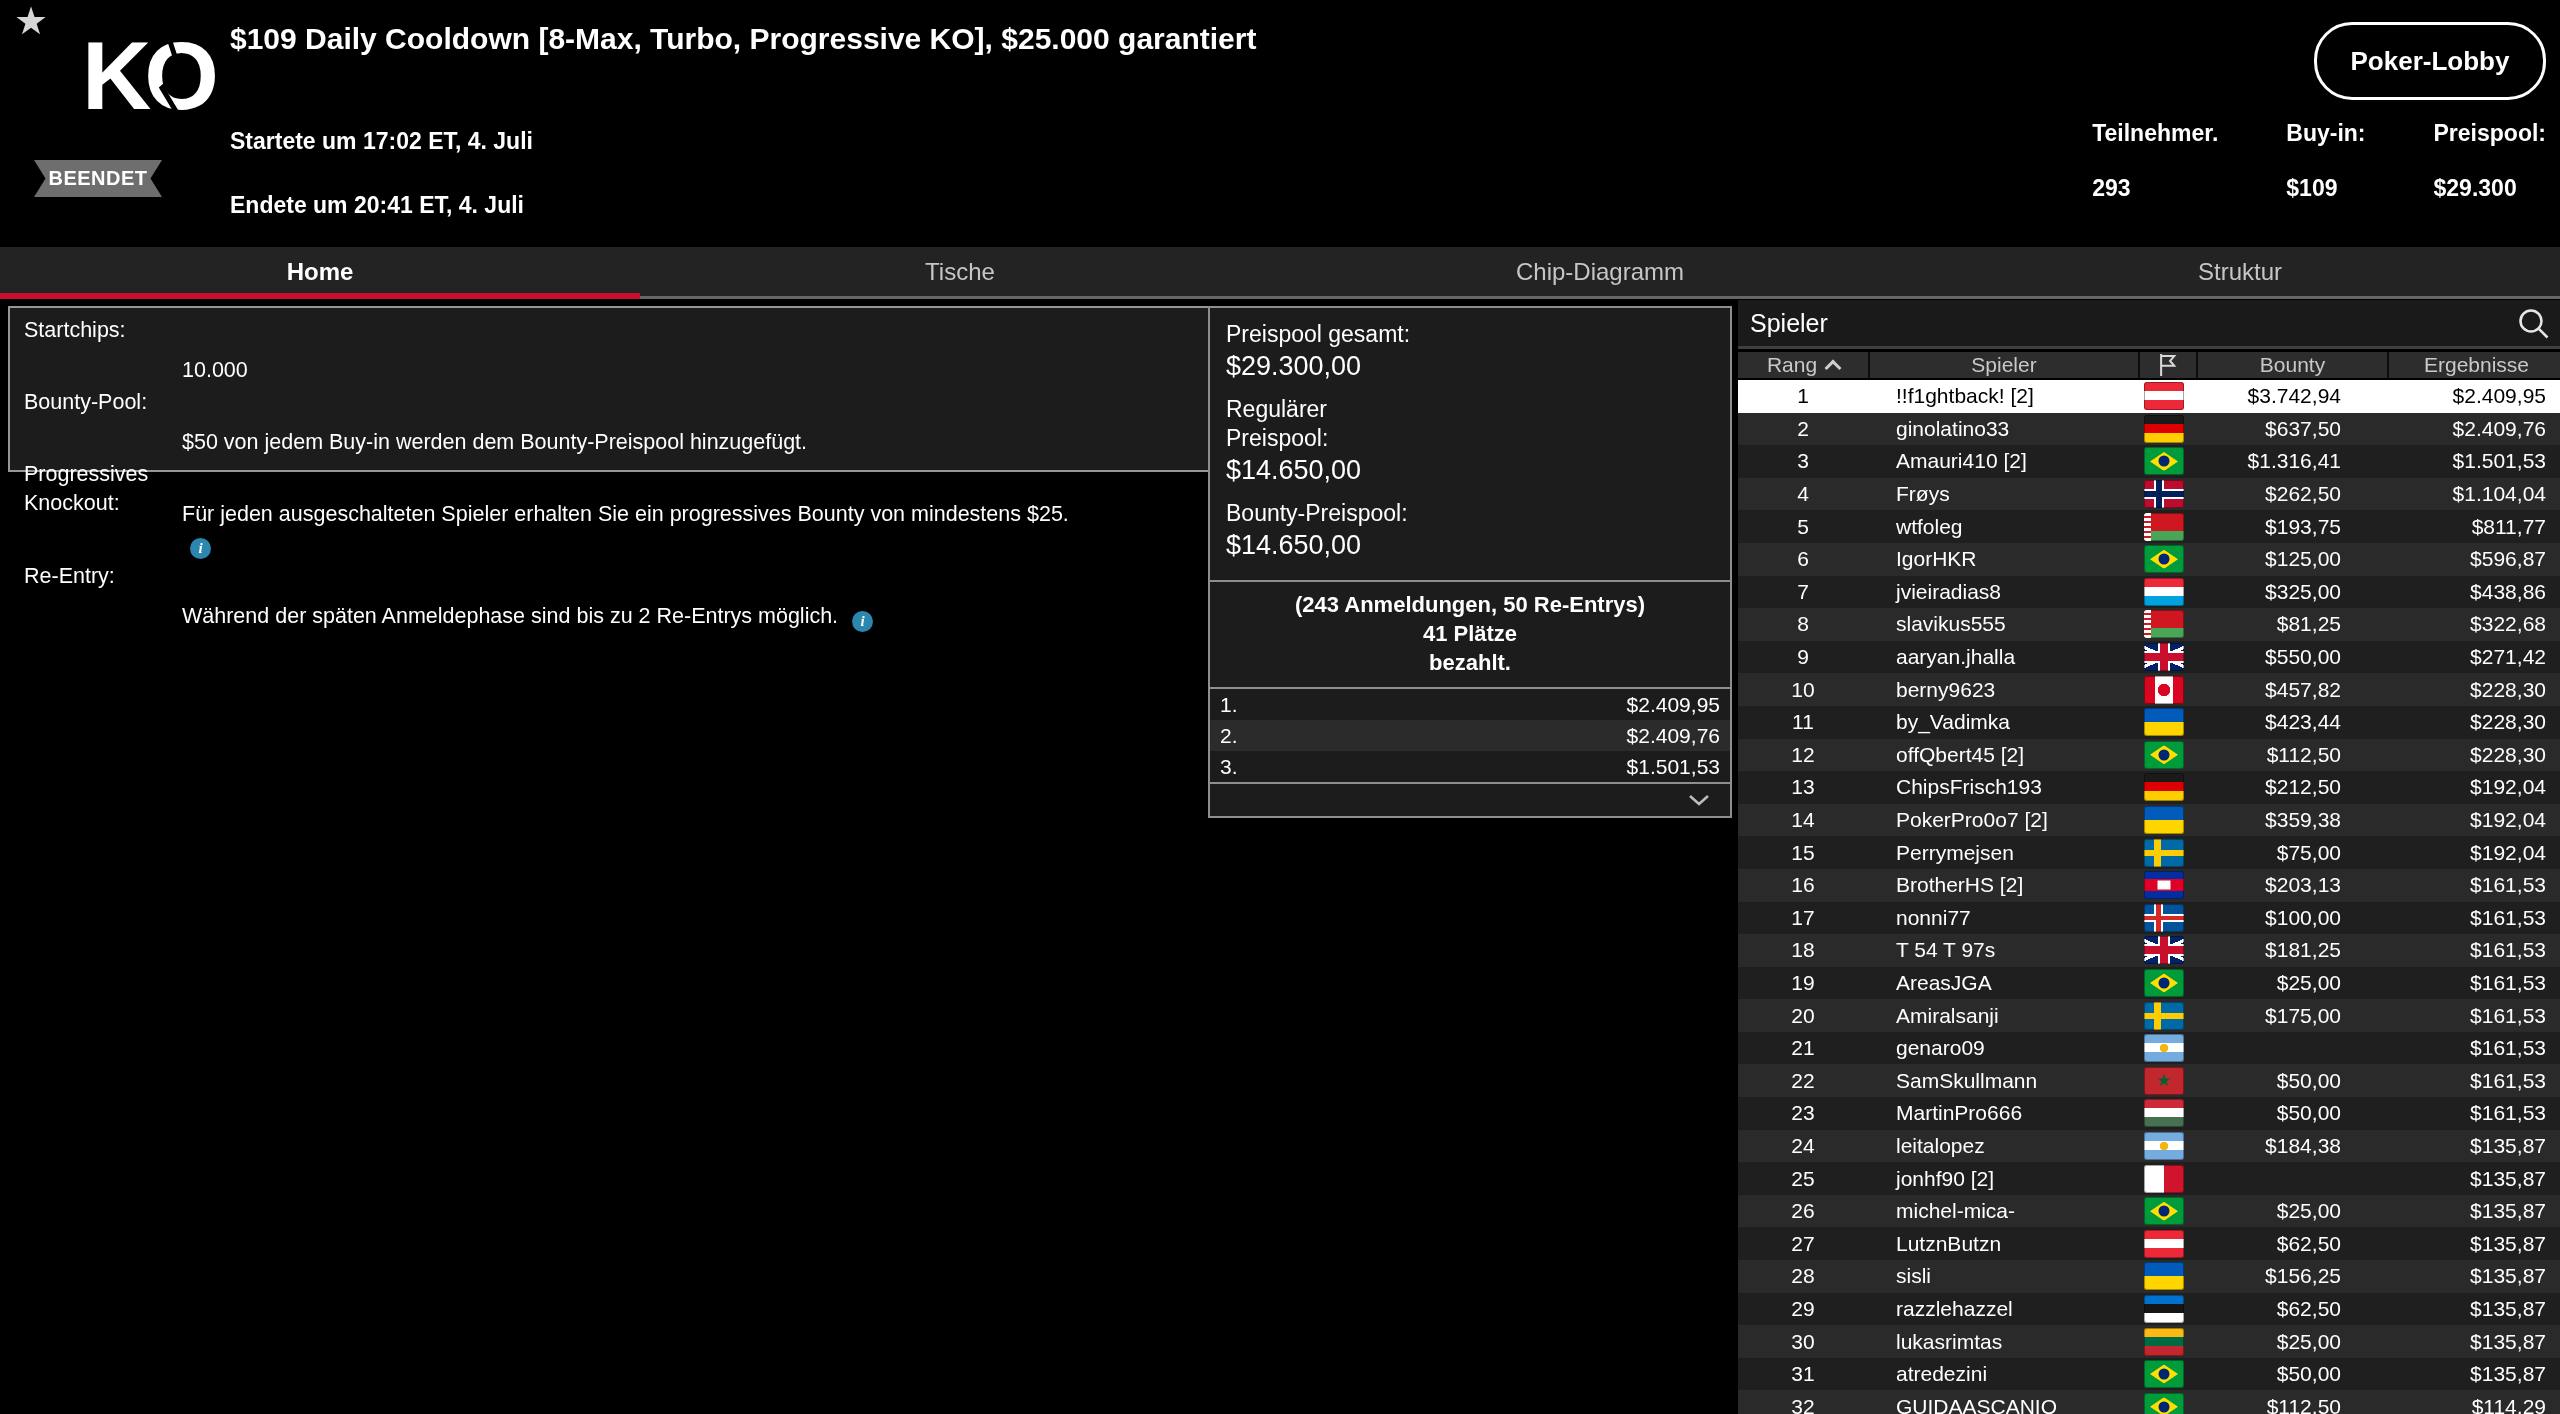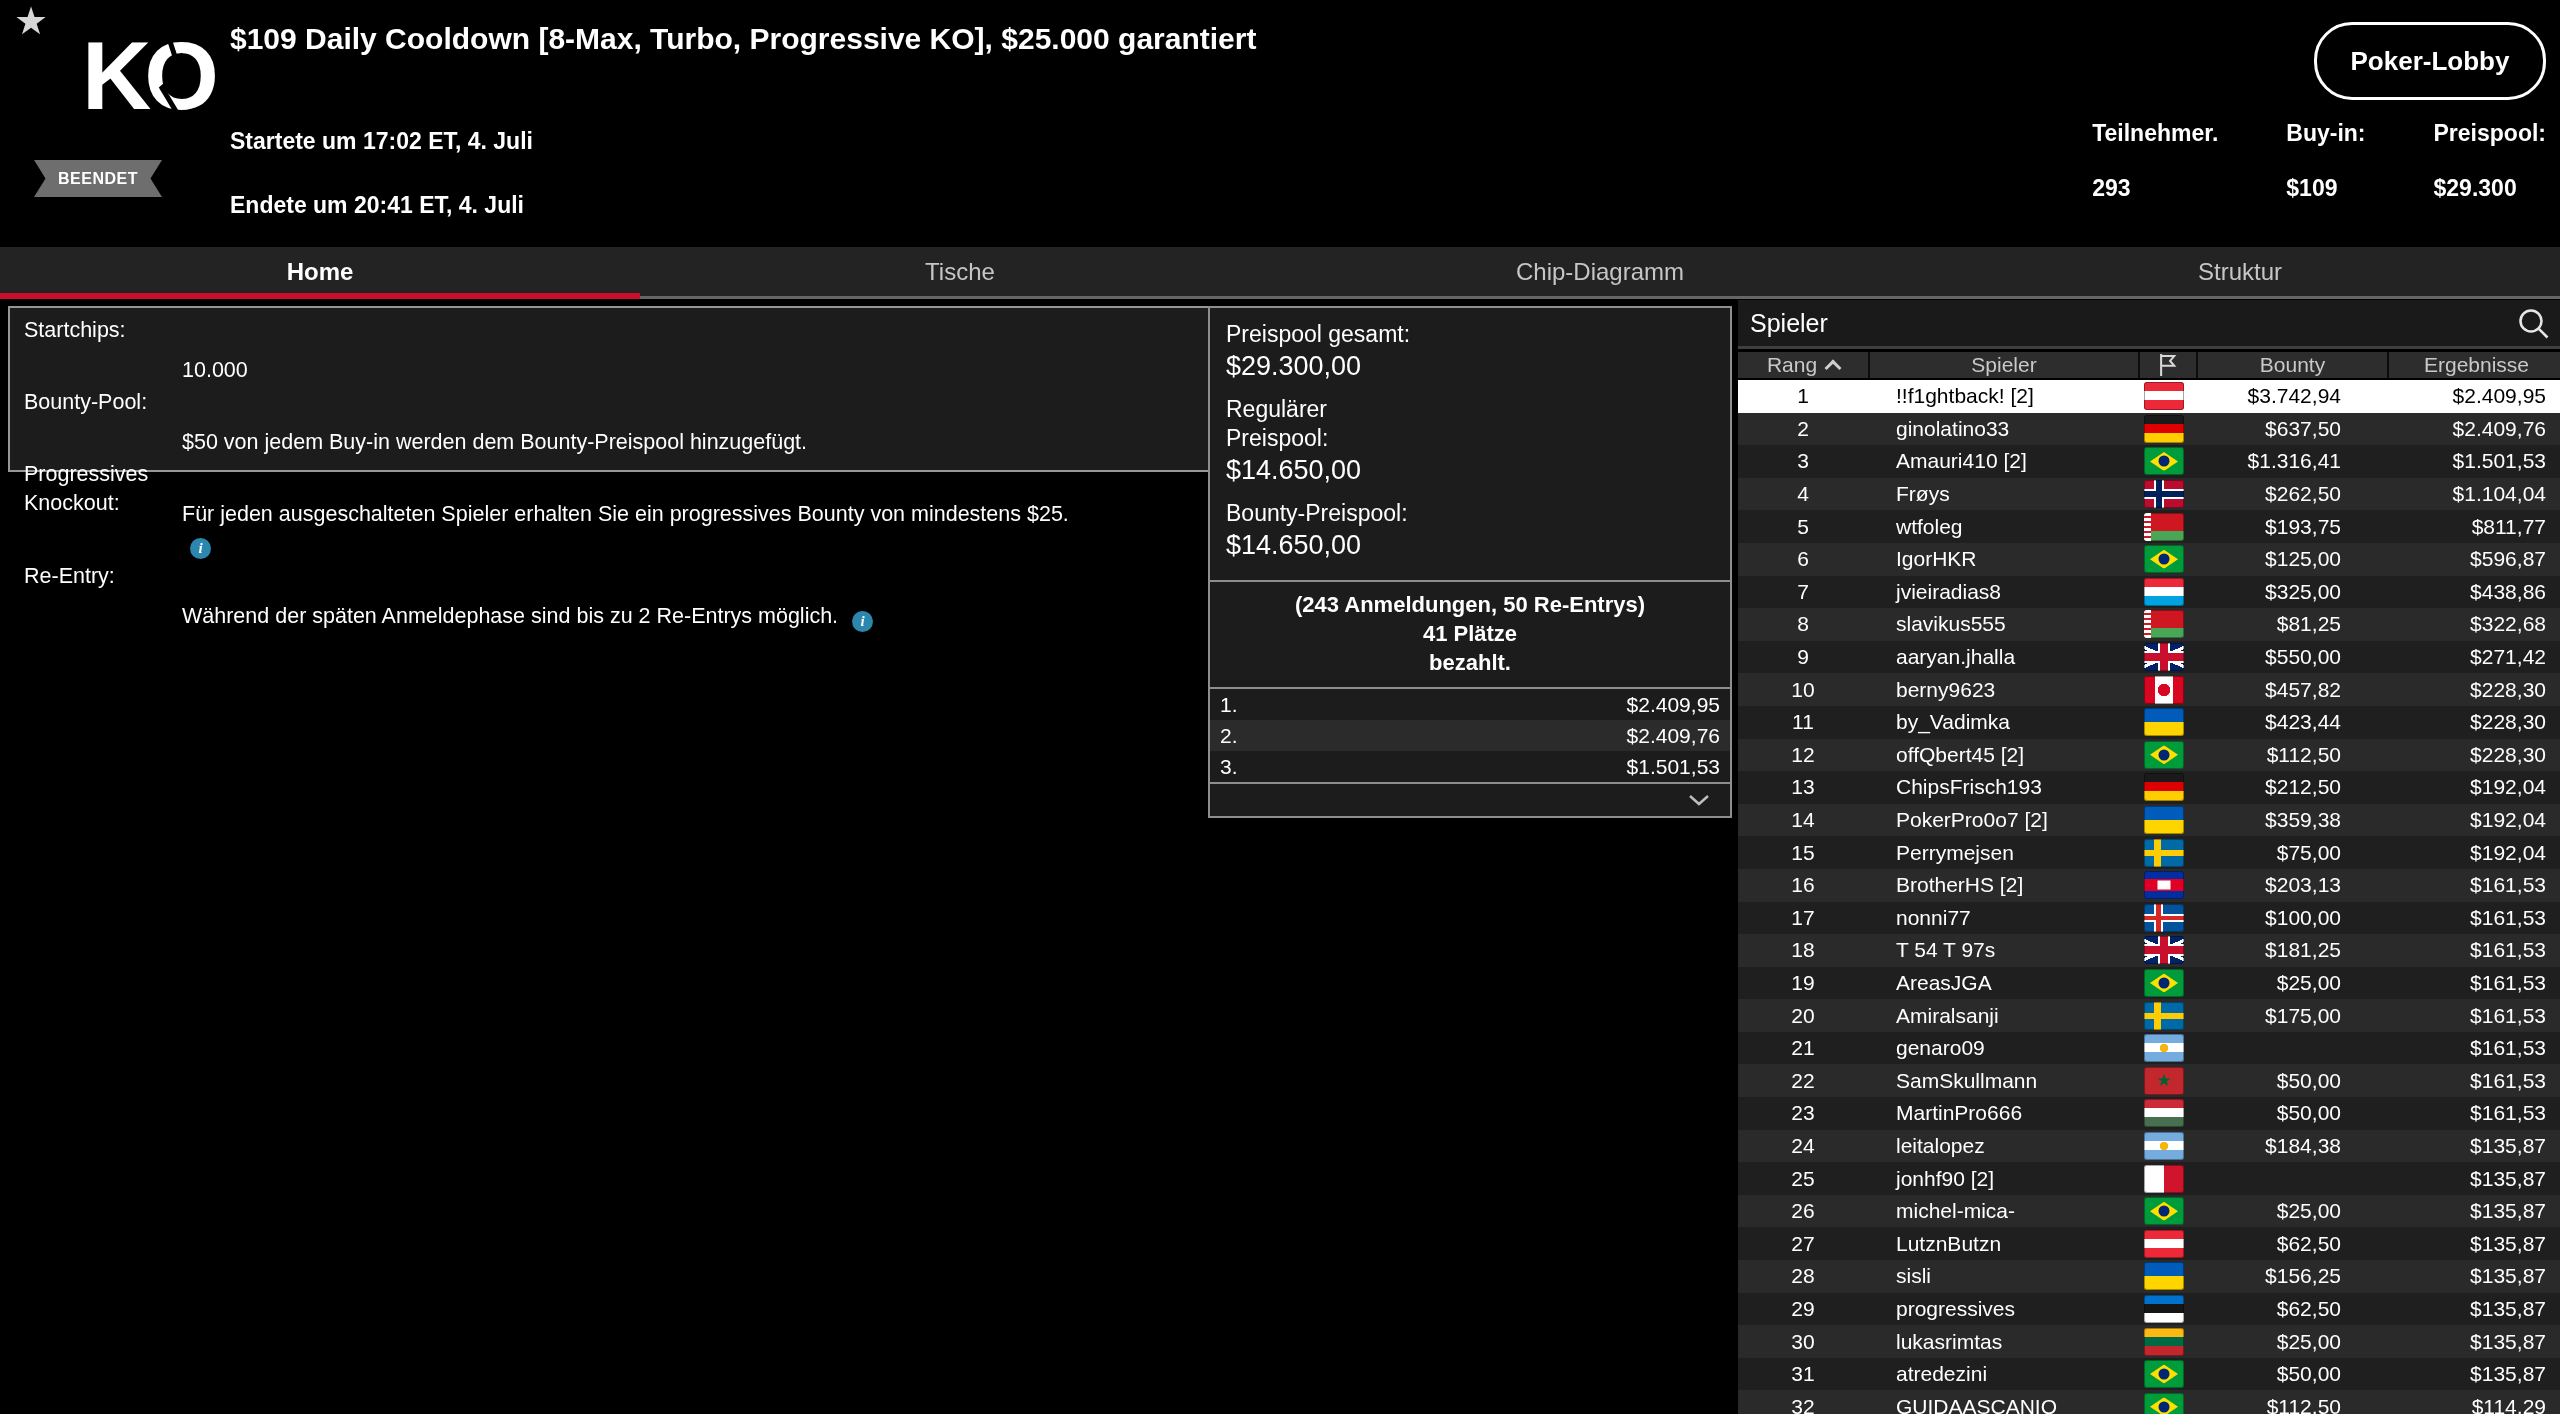--- a/index.html
+++ b/index.html
@@ -5,21 +5,21 @@
   html,body{margin:0;padding:0;background:#000;}
   body{width:2560px;height:1414px;overflow:hidden;font-family:"Liberation Sans","DejaVu Sans",sans-serif;color:#fff;}
   #app{position:relative;width:2560px;height:1414px;background:#000;}
 
   
   .star{position:absolute;left:14px;top:2px;font-size:38px;color:#d6d6d6;line-height:1;}
   .logo{position:absolute;left:62px;top:16px;width:170px;height:138px;}
   .logo .ko{font-weight:900;font-size:96px;letter-spacing:-7px;line-height:1.25;color:#fff;text-align:center;}
   .badge{position:absolute;left:34px;top:160px;width:128px;height:37px;background:#6e6e6e;
          clip-path:polygon(0 0,100% 0,91% 50%,100% 100%,0 100%,9% 50%);
-         display:flex;align-items:center;justify-content:center;font-size:16px;font-weight:700;letter-spacing:.5px;}
+         display:flex;align-items:center;justify-content:center;font-size:20px;font-weight:700;letter-spacing:.5px;}
   .title{position:absolute;left:230px;top:22px;font-size:30px;font-weight:700;}
   .time-start{position:absolute;left:230px;top:128px;font-size:23px;font-weight:700;}
   .time-end{position:absolute;left:230px;top:192px;font-size:23px;font-weight:700;}
   .lobby-btn{position:absolute;top:22px;right:14px;width:226px;height:72px;border:3px solid #fff;border-radius:38px;
              background:transparent;color:#fff;font-size:26px;font-weight:700;display:flex;align-items:center;justify-content:center;cursor:pointer;}
   .stats{position:absolute;top:120px;right:14px;display:flex;gap:68px;align-items:center;}
   .stat-col{display:flex;flex-direction:column;}
   .stat-label{font-size:23px;font-weight:700;line-height:26px;}
   .stat-value{font-size:23px;font-weight:700;line-height:26px;margin-top:29px;}
 
@@ -515,21 +515,21 @@
       <div class="c-rank">28</div>
       <div class="c-name">sisli</div>
       <div class="c-flagwrap">
             <span class="flag flag-ua"></span>
           </div>
       <div class="c-bounty">$156,25</div>
       <div class="c-res">$135,87</div>
     </div>
         <div class="prow">
       <div class="c-rank">29</div>
-      <div class="c-name">progressives</div>
+      <div class="c-name">razzlehazzel</div>
       <div class="c-flagwrap">
             <span class="flag flag-ee"></span>
           </div>
       <div class="c-bounty">$62,50</div>
       <div class="c-res">$135,87</div>
     </div>
         <div class="prow">
       <div class="c-rank">30</div>
       <div class="c-name">lukasrimtas</div>
       <div class="c-flagwrap">

